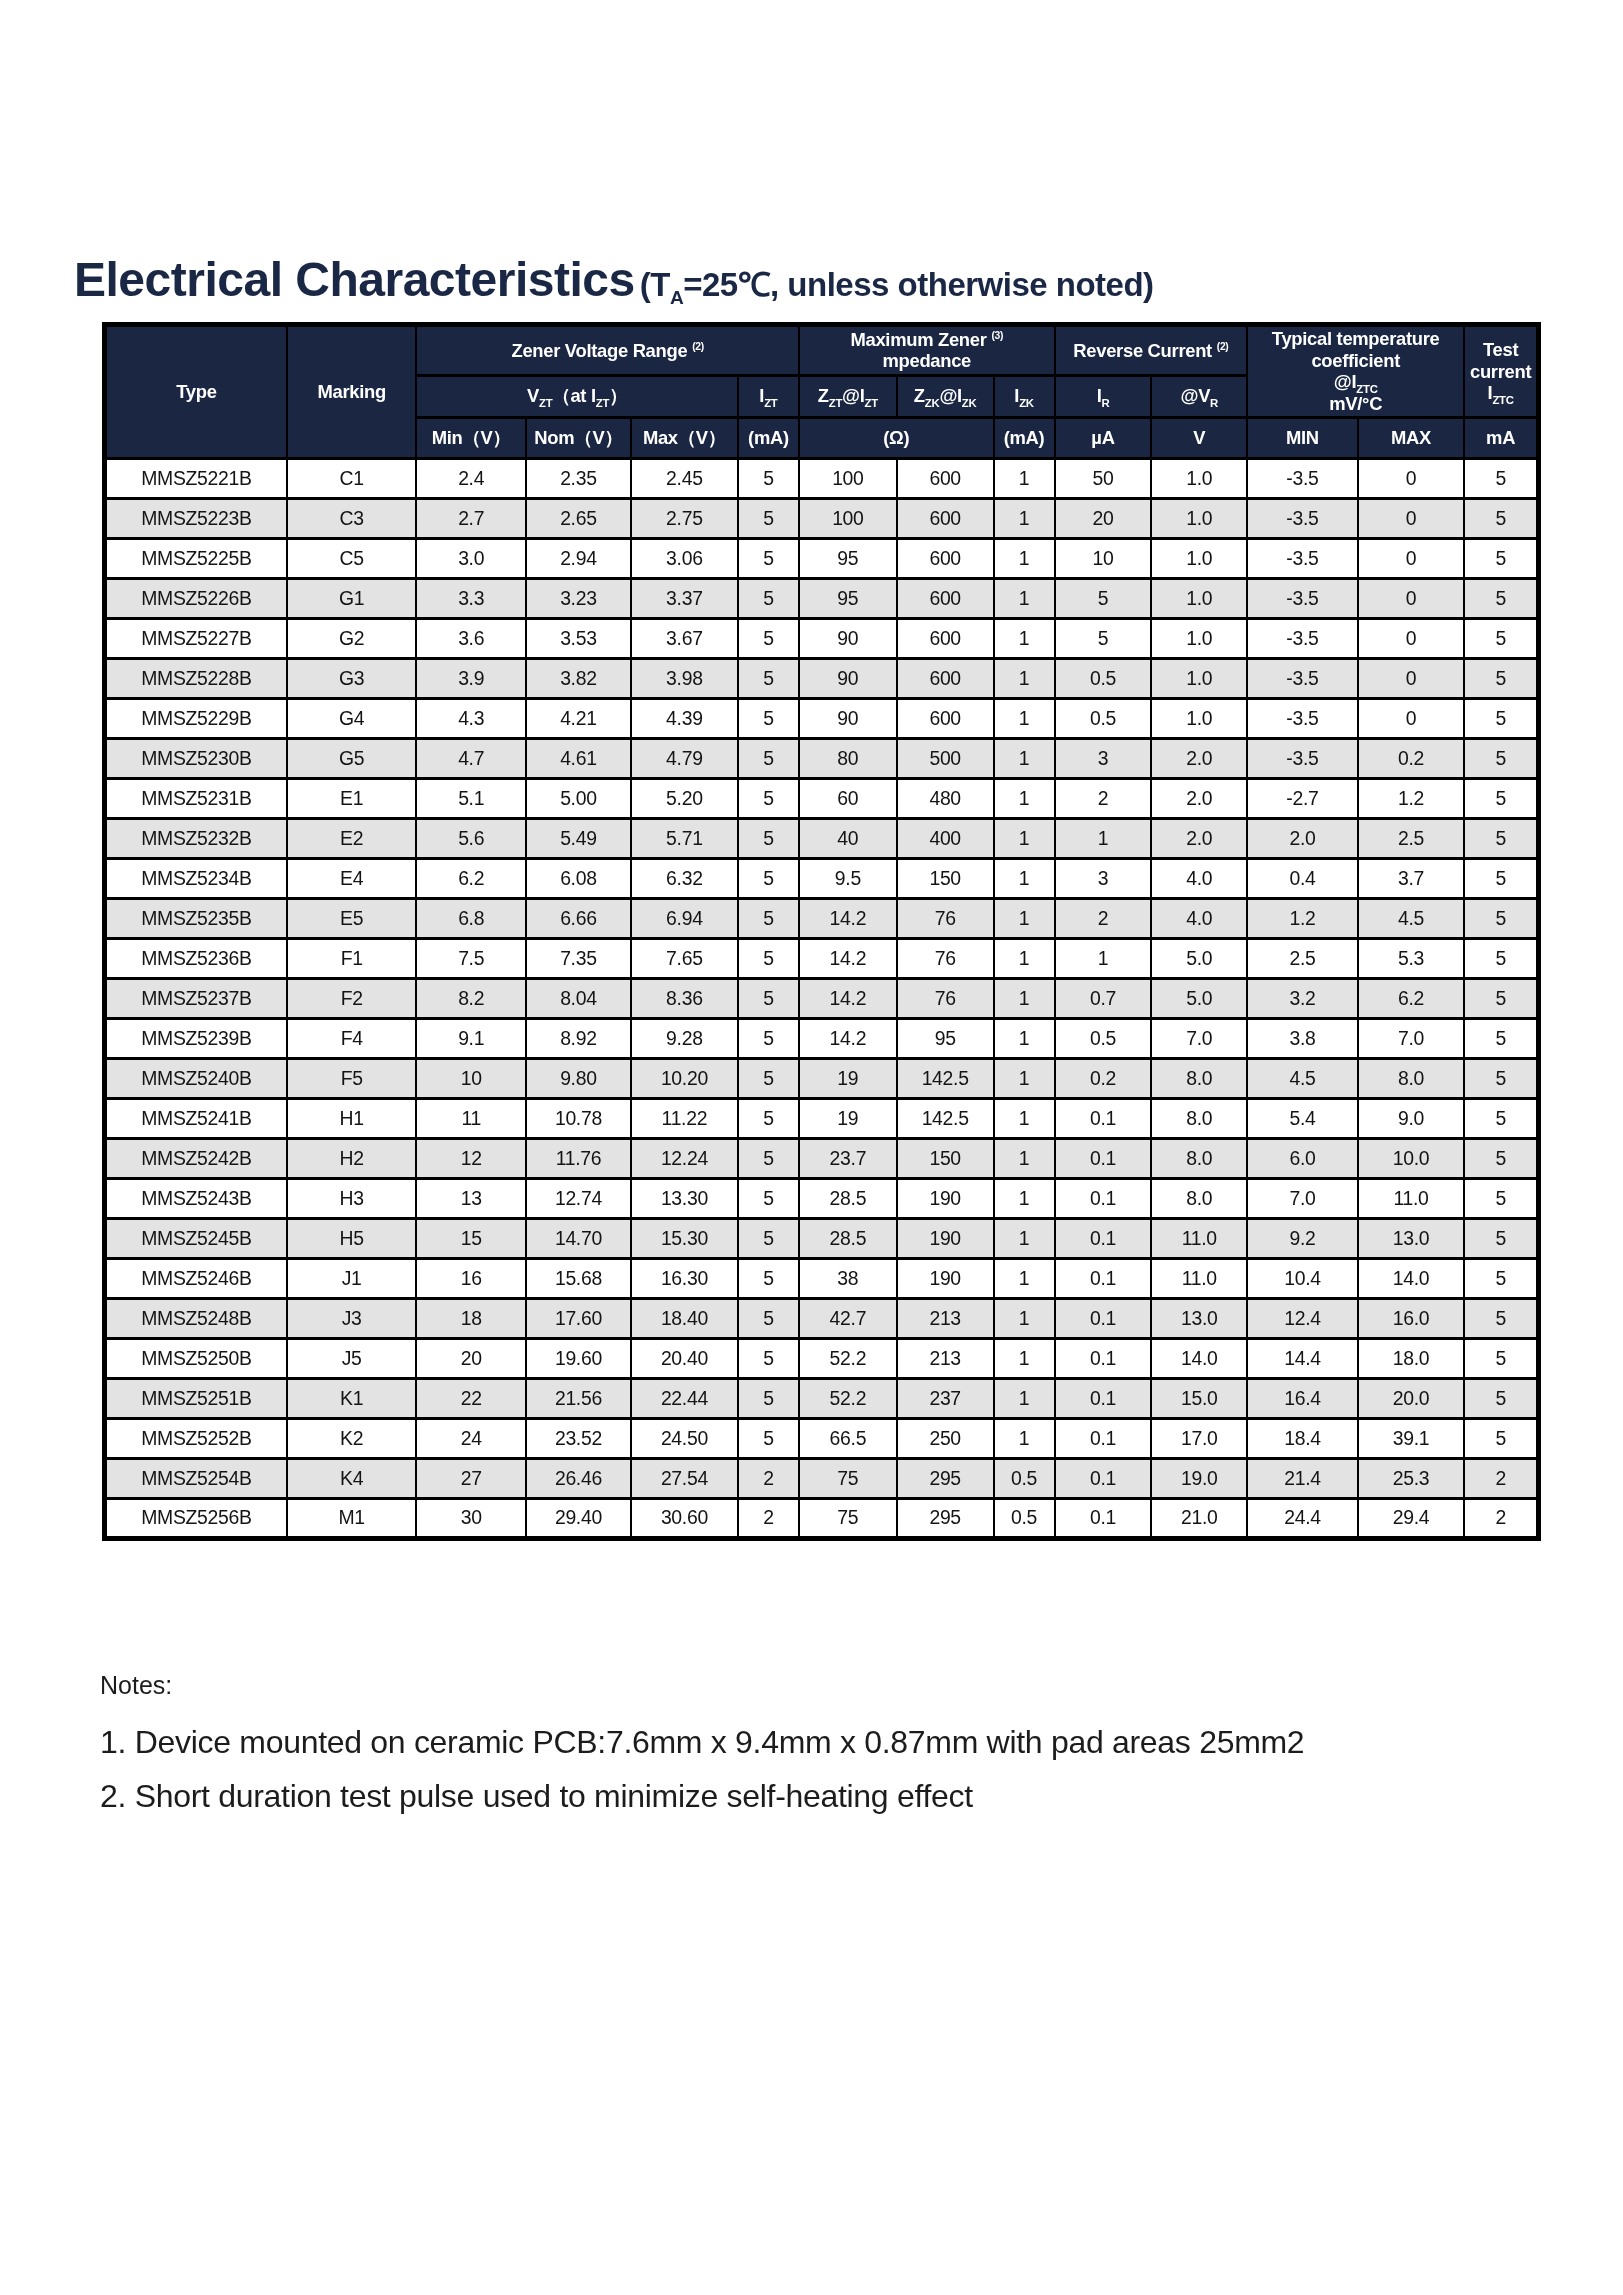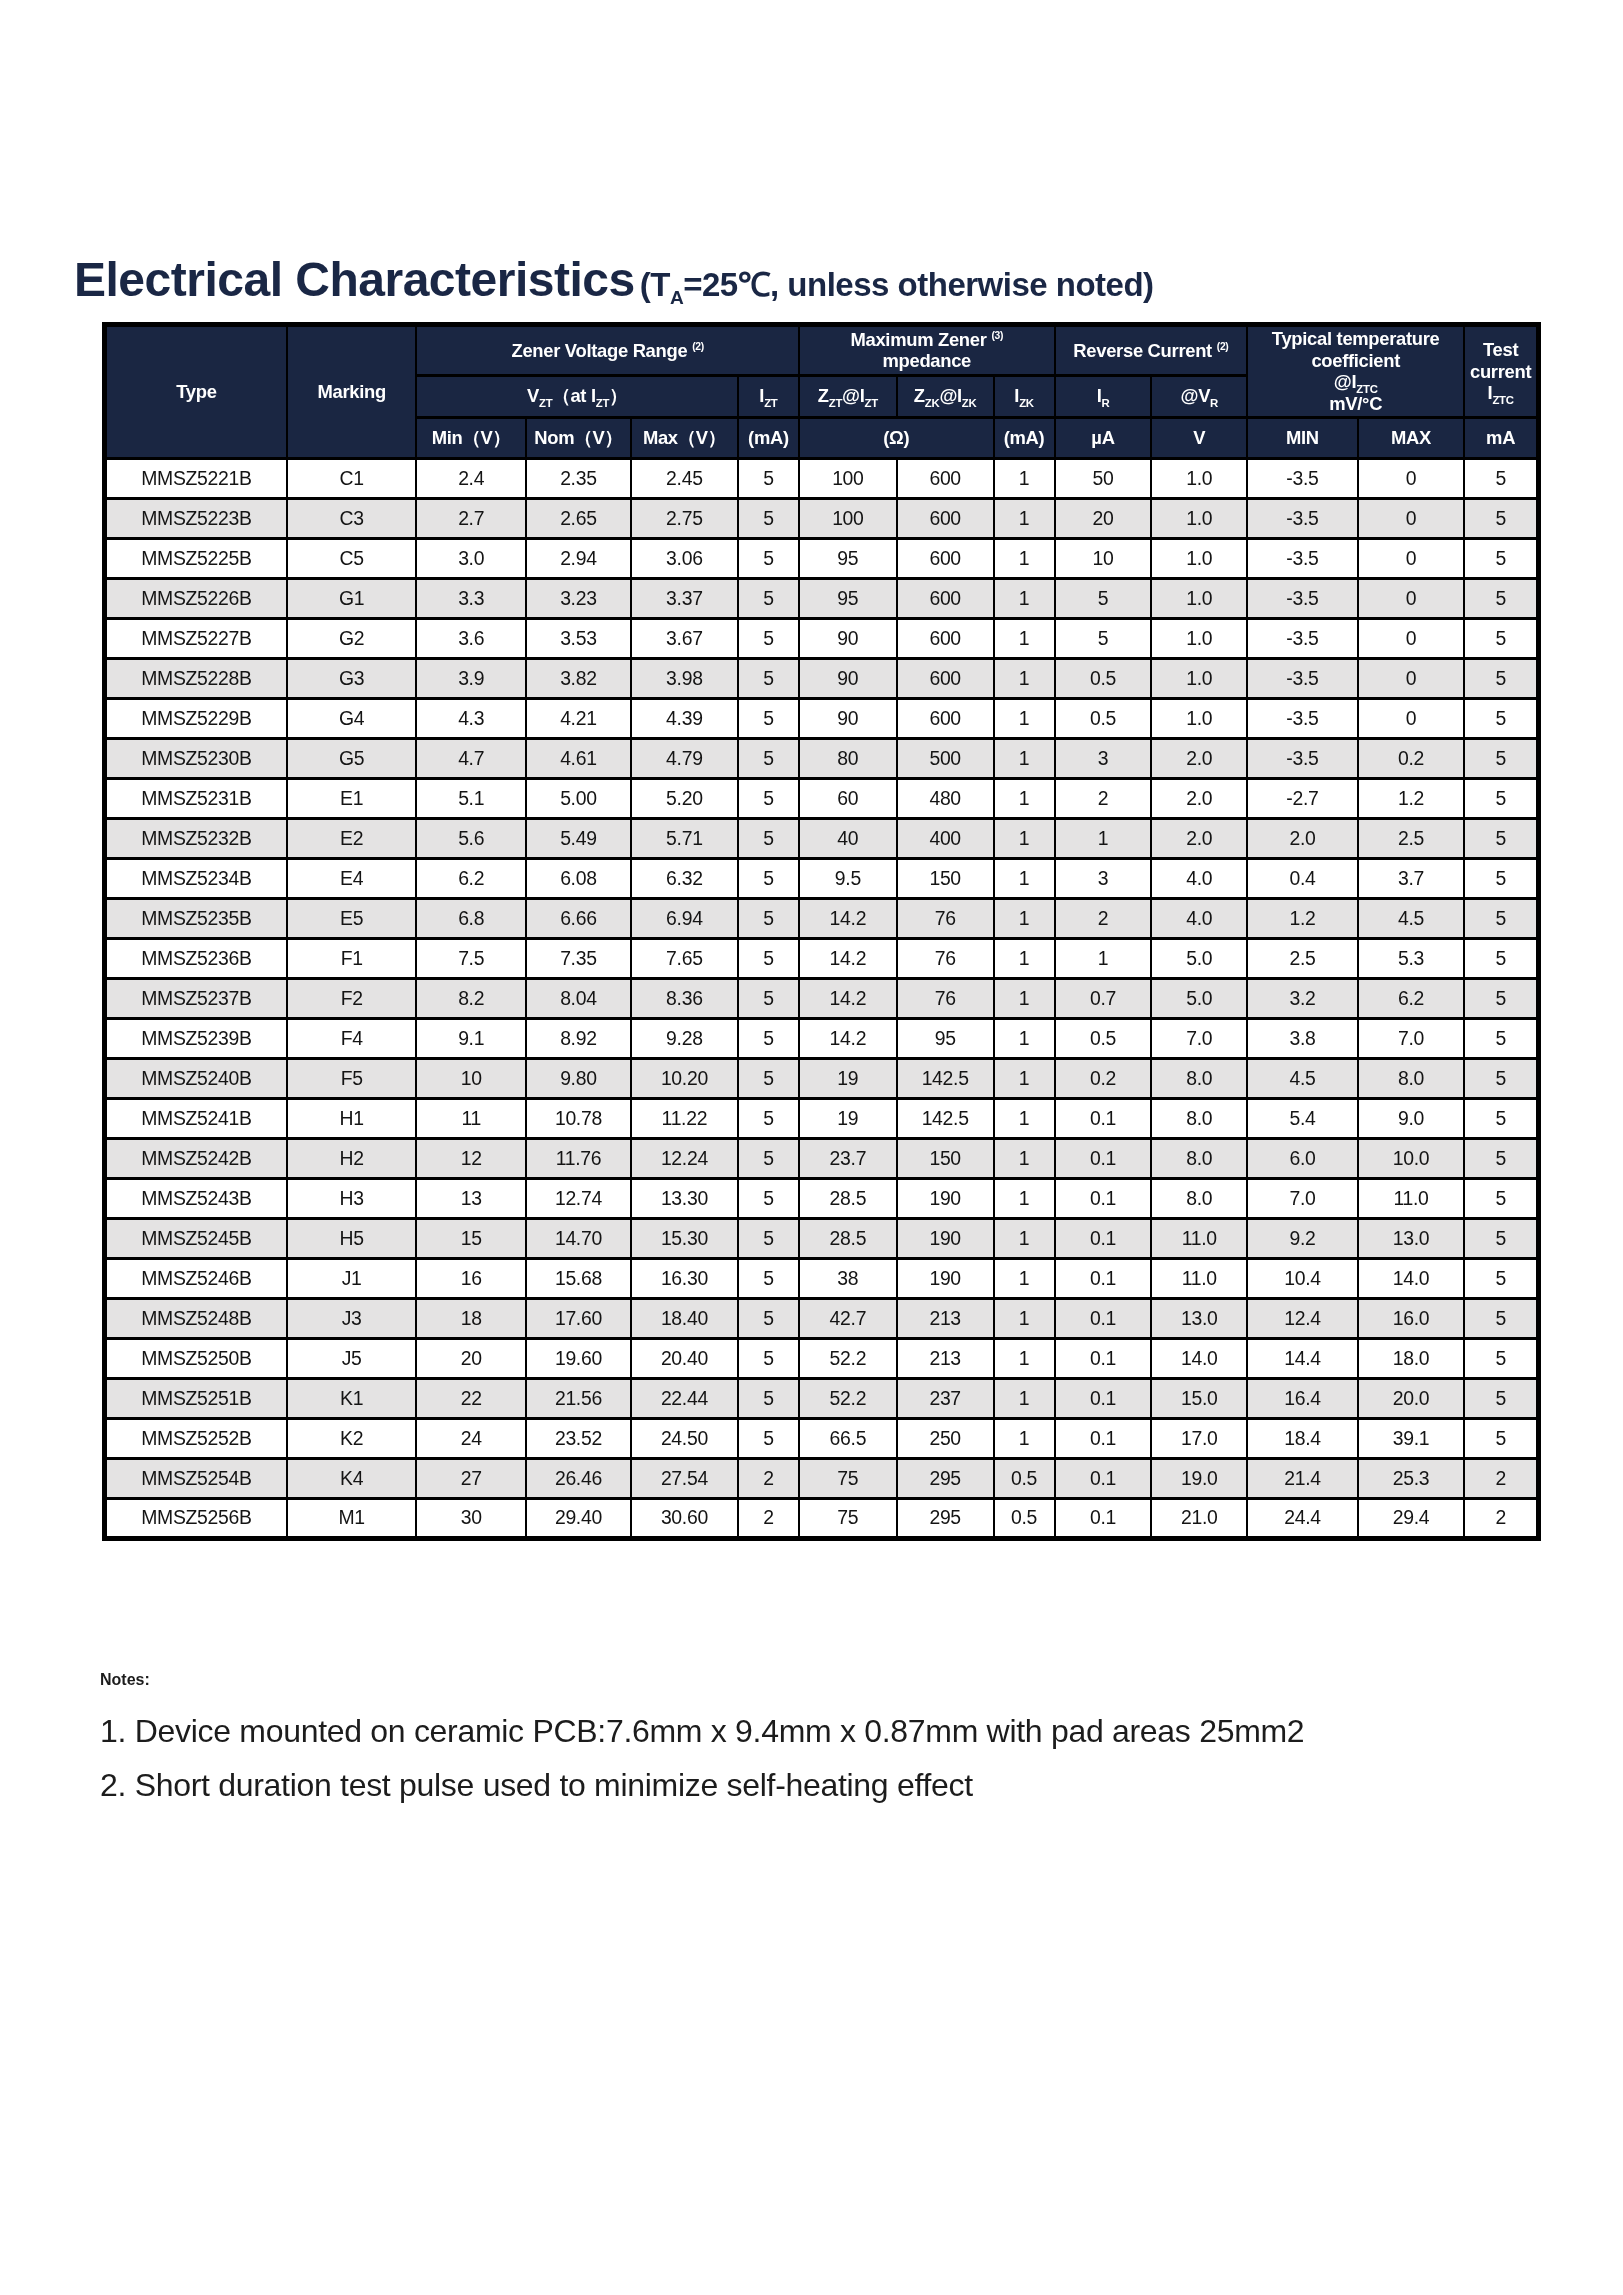--- a/index.html
+++ b/index.html
@@ -41,21 +41,21 @@
   thead tr.h2 { height:41px; }
   thead tr.h3 { height:41px; }
   tbody tr { height:40px; }
   tbody td { font-size:19.4px; color:#141414; letter-spacing:-0.3px; background:#ffffff; }
   tbody tr:nth-child(even) td { background:#e4e3e3; }
   sub { font-size:62%; line-height:0; }
   sup { font-size:56%; line-height:0; vertical-align:super; }
 
   
   .notes { position:absolute; left:100px; top:1671px; color:#1c1c1c; }
-  .notes-heading { font-size:16px; margin-bottom:23.5px;font-weight:bold; }
+  .notes-heading { font-size:25px; margin-bottom:23.5px; }
   .note-item { font-size:32px; margin-bottom:17.4px; letter-spacing:-0.3px; }
 </style>
 </head>
 <body>
 
 <div class="page">
 
   <h1 class="title">
     <span class="title-main">Electrical Characteristics</span><span class="title-note">(T<sub>A</sub>=25℃, unless otherwise noted)</span>
   </h1>

